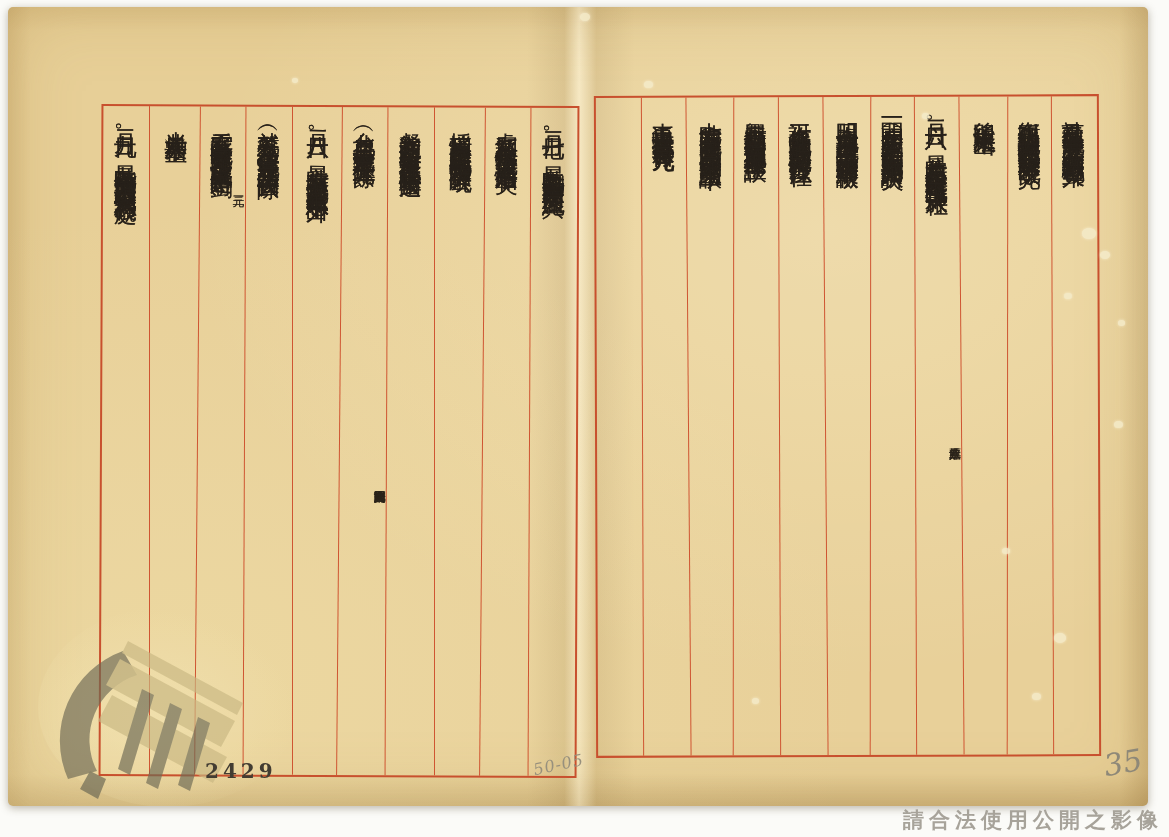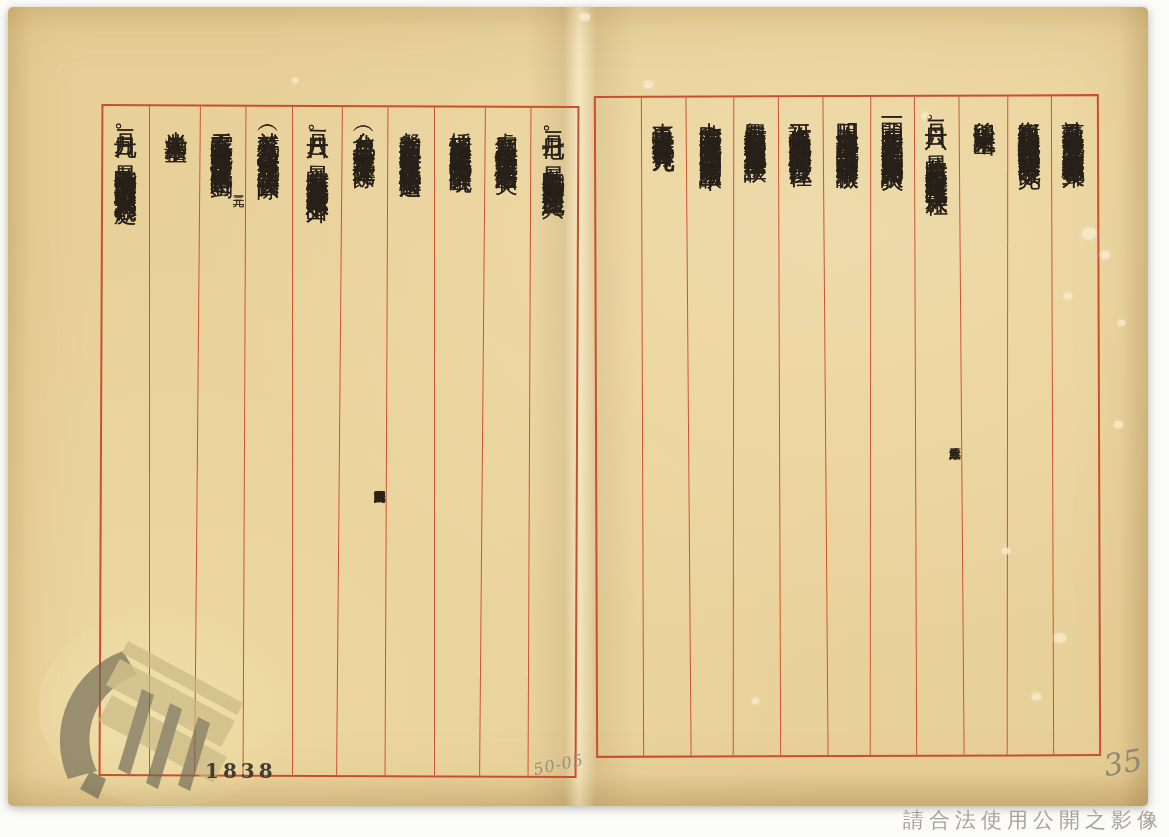--- a/index.html
+++ b/index.html
@@ -56,20 +56,21 @@
     font-size:30px;color:#8e8878;transform:rotate(-10deg);font-style:italic;
   }
   .pencil-5005{
     position:absolute;left:525px;top:748px;
     font-size:16px;color:#97907d;transform:rotate(-12deg);font-style:italic;letter-spacing:1px;
   }
   .watermark-text{
     position:absolute;right:6px;bottom:3px;
     font-size:21px;letter-spacing:5px;color:#a7a39a;
     font-family:"DejaVu Serif","Liberation Serif",serif;
+    font-weight:bold;
   }
   .logo-watermark{
     position:absolute;left:42px;top:622px;width:205px;height:170px;
     opacity:0.78;pointer-events:none;
   }
   .stain{
     position:absolute;left:30px;top:600px;width:260px;height:200px;
     background:radial-gradient(ellipse at 40% 55%, rgba(243,229,178,0.65), rgba(243,229,178,0) 70%);
     border-radius:50%;
   }
@@ -159,21 +160,21 @@
     <g opacity="0.85">
       <path d="M70,30 L185,92 L171,118 L56,56 Z" fill="#c9b883"></path>
       <path d="M78,12 L193,74 L187,86 L72,24 Z" fill="#c9b883"></path>
       <path d="M62,66 L177,128 L163,154 L48,92 Z" fill="#c9b883"></path>
       <path d="M92,60 L104,66 L80,146 L68,140 Z" fill="#6e6a55"></path>
       <path d="M120,74 L132,80 L108,160 L96,154 Z" fill="#6e6a55"></path>
       <path d="M148,88 L160,94 L140,162 L128,156 Z" fill="#6e6a55"></path>
     </g>
   </svg>
 
-  <div class="stamp-number">1838</div>
+  <div class="stamp-number">2429</div>
   <div class="pencil-35">35</div>
   <div class="pencil-5005">50-05</div>
 <div class="speck" style="left: 1074px; top: 221px; width: 14px; height: 11.2px;"></div>
     <div class="speck" style="left: 1092px; top: 244px; width: 10px; height: 8px;"></div>
     <div class="speck" style="left: 1056px; top: 286px; width: 8px; height: 6.4px;"></div>
     <div class="speck" style="left: 1106px; top: 414px; width: 9px; height: 7.2px;"></div>
     <div class="speck" style="left: 1046px; top: 626px; width: 12px; height: 9.6px;"></div>
     <div class="speck" style="left: 636px; top: 74px; width: 9px; height: 7.2px;"></div>
     <div class="speck" style="left: 914px; top: 106px; width: 7px; height: 5.6px;"></div>
     <div class="speck" style="left: 994px; top: 541px; width: 8px; height: 6.4px;"></div>

